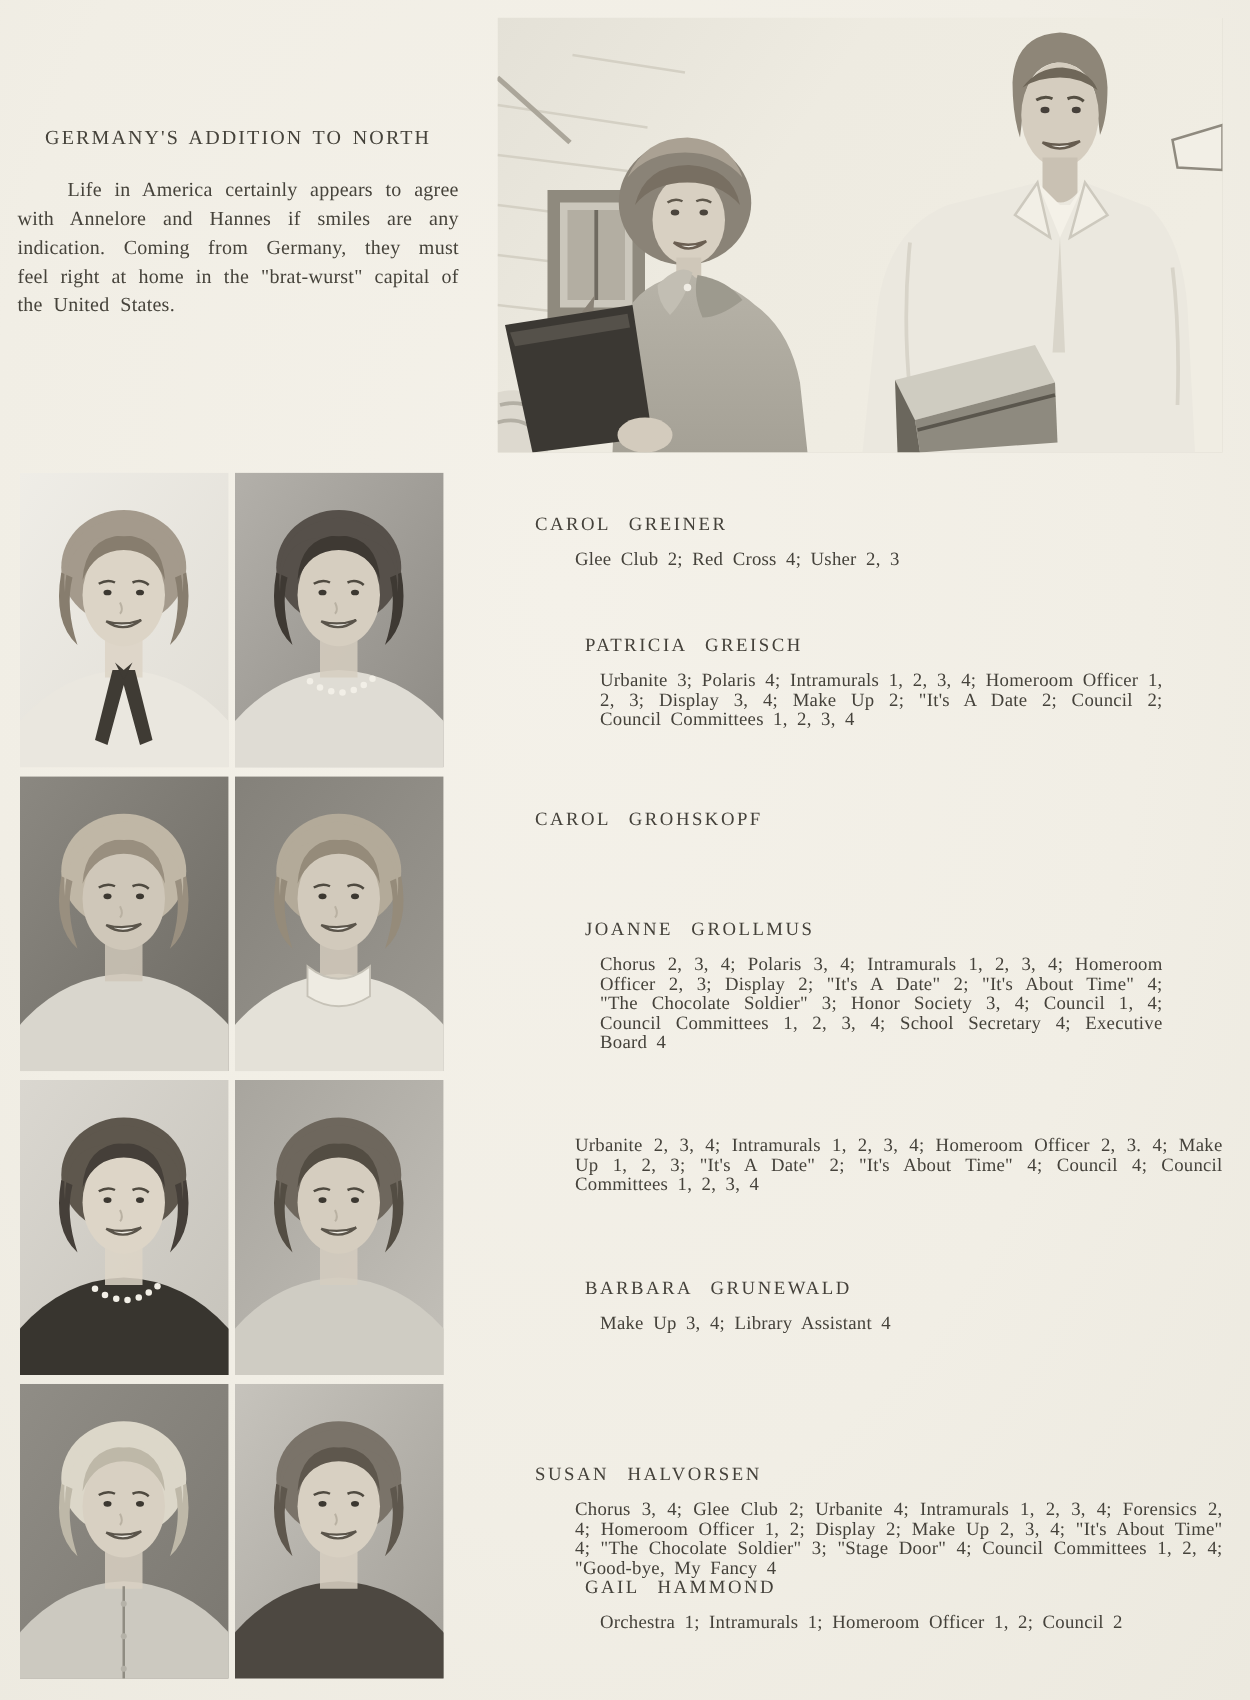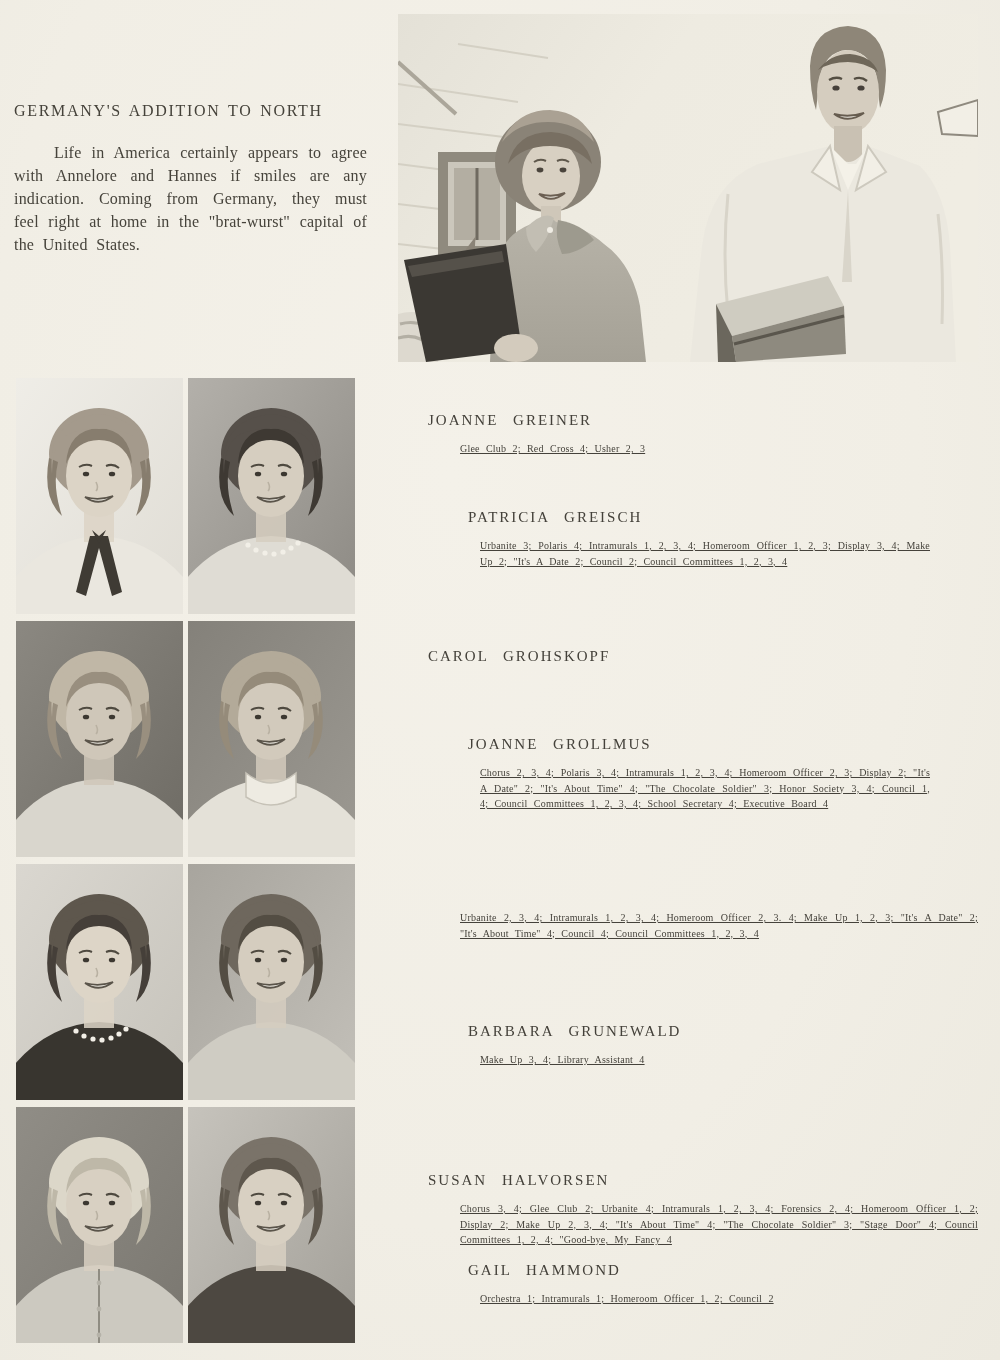--- a/index.html
+++ b/index.html
@@ -5,21 +5,21 @@
   html,body{margin:0;padding:0;background:#d8d5cc;}
   .page{
     position:relative;width:1000px;height:1360px;margin:0 auto;overflow:hidden;
     background:radial-gradient(ellipse at 45% 35%, #f4f1e9 0%, #f1eee5 60%, #ece9df 100%);
     font-family:"Liberation Serif", serif;color:#413e37;
   }
   
   .article{position:absolute;left:14px;top:102px;width:353px;}
   .article h1{
     margin:0;font-size:16px;font-weight:normal;letter-spacing:1.7px;word-spacing:2px;
-    color:#45423a;white-space:nowrap;
+    text-align:center;color:#45423a;white-space:nowrap;
   }
   .article p{
     margin:21px 0 0 0;font-size:16px;line-height:23px;text-align:justify;
     text-indent:40px;word-spacing:4.5px;letter-spacing:.2px;color:#46433b;
   }
   
   .feature{position:absolute;left:398px;top:14px;width:580px;height:348px;margin:0;
     box-shadow:0 0 0 1px #dedacf inset;}
   .feature svg{display:block;width:100%;height:100%;}
   
@@ -27,22 +27,22 @@
     grid-template-columns:167px 167px;gap:7px 5px;}
   .cell{width:167px;height:236px;overflow:hidden;}
   .cell svg{display:block;width:100%;height:100%;}
   
   .entry{position:absolute;left:428px;width:552px;}
   .entry h2{
     margin:0;font-size:15px;font-weight:normal;letter-spacing:2px;word-spacing:9px;
     color:#44413a;white-space:nowrap;
   }
   .entry p{
-    margin:12px 0 0 32px;width:518px;font-size:10px;line-height:15.5px;
-    letter-spacing:.2px;word-spacing:3.6px;text-align:justify;color:#45423b;text-decoration:underline;
+    margin:12px 0 0 32px;width:518px;font-size:15px;line-height:15.5px;
+    letter-spacing:.2px;word-spacing:3.6px;text-align:justify;color:#45423b;
   }
   .entry.indent h2{margin-left:40px;}
   .entry.indent p{margin-left:52px;width:450px;}
   .e0{top:412px}.e1{top:509px}.e2{top:648px}.e3{top:736px}
   .e4{top:898px}.e5{top:1023px}.e6{top:1172px}.e7{top:1262px}
 </style>
 </head>
 <body>
 
 <div class="page">
@@ -355,21 +355,21 @@
   <path d="M63,89 q7,-4 13,-1 M90,88 q7,-3 13,2" stroke="#4f4a40" stroke-width="2" fill="none"></path>
   <path d="M80,104 q3,6 0,9" stroke="#b9b1a2" stroke-width="1.6" fill="none"></path>
   <path d="M69,119 Q83,129 97,118 Q83,123 69,119 Z" fill="#efece4" stroke="#5a544a" stroke-width="1.8"></path>
 
 </svg>
       </div>
     </div>
 
   <div>
     <article class="entry e0">
-      <h2>JOANNE GREINER</h2>
+      <h2>CAROL GREINER</h2>
       <p>Glee Club 2; Red Cross 4; Usher 2, 3</p>
     </article>
     <article class="entry indent e1">
       <h2>PATRICIA GREISCH</h2>
       <p>Urbanite 3; Polaris 4; Intramurals 1, 2, 3, 4; Homeroom Officer 1, 2, 3; Display 3, 4; Make Up 2; "It's A Date 2; Council 2; Council Committees 1, 2, 3, 4</p>
     </article>
     <article class="entry e2">
       <h2>CAROL GROHSKOPF</h2>
     </article>
     <article class="entry indent e3">

